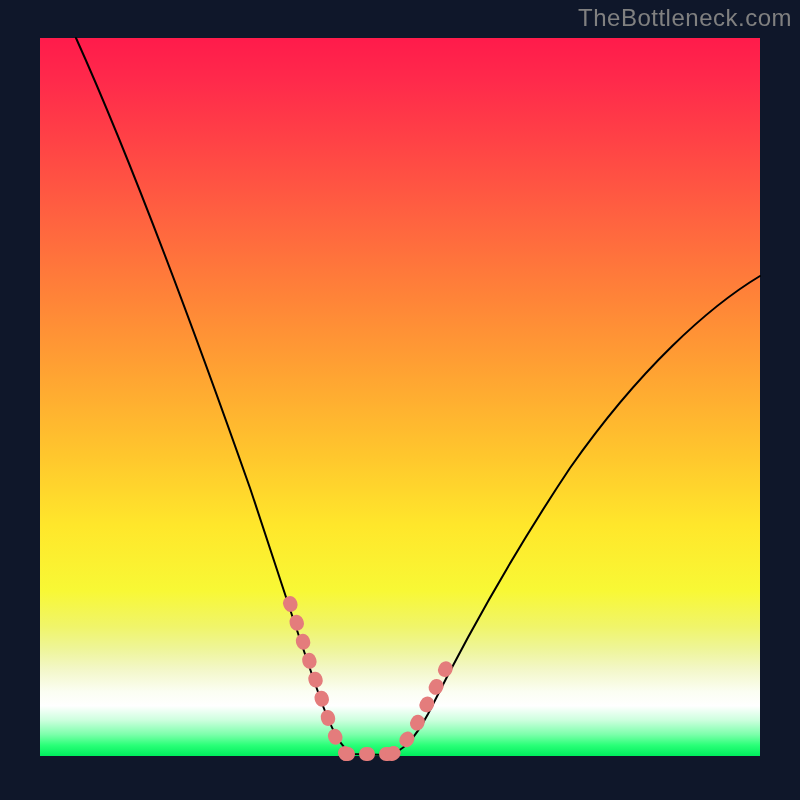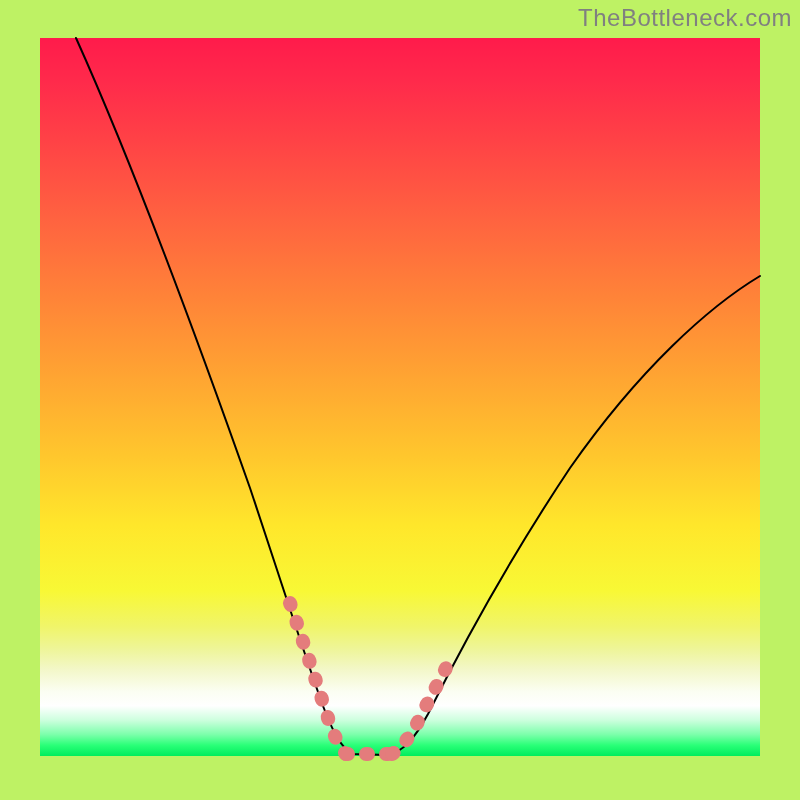--- a/index.html
+++ b/index.html
@@ -8,21 +8,21 @@
     width: 800px;
     height: 800px;
     background: #000;
     font-family: Arial, Helvetica, sans-serif;
     overflow: hidden;
   }
   .frame {
     position: relative;
     width: 800px;
     height: 800px;
-    background: #bef264;
+    background: #0f172a;
   }
   .watermark {
     position: absolute;
     top: 4px;
     right: 8px;
     color: #808080;
     font-size: 24px;
     font-weight: 400;
     letter-spacing: 0.5px;
     z-index: 10;

